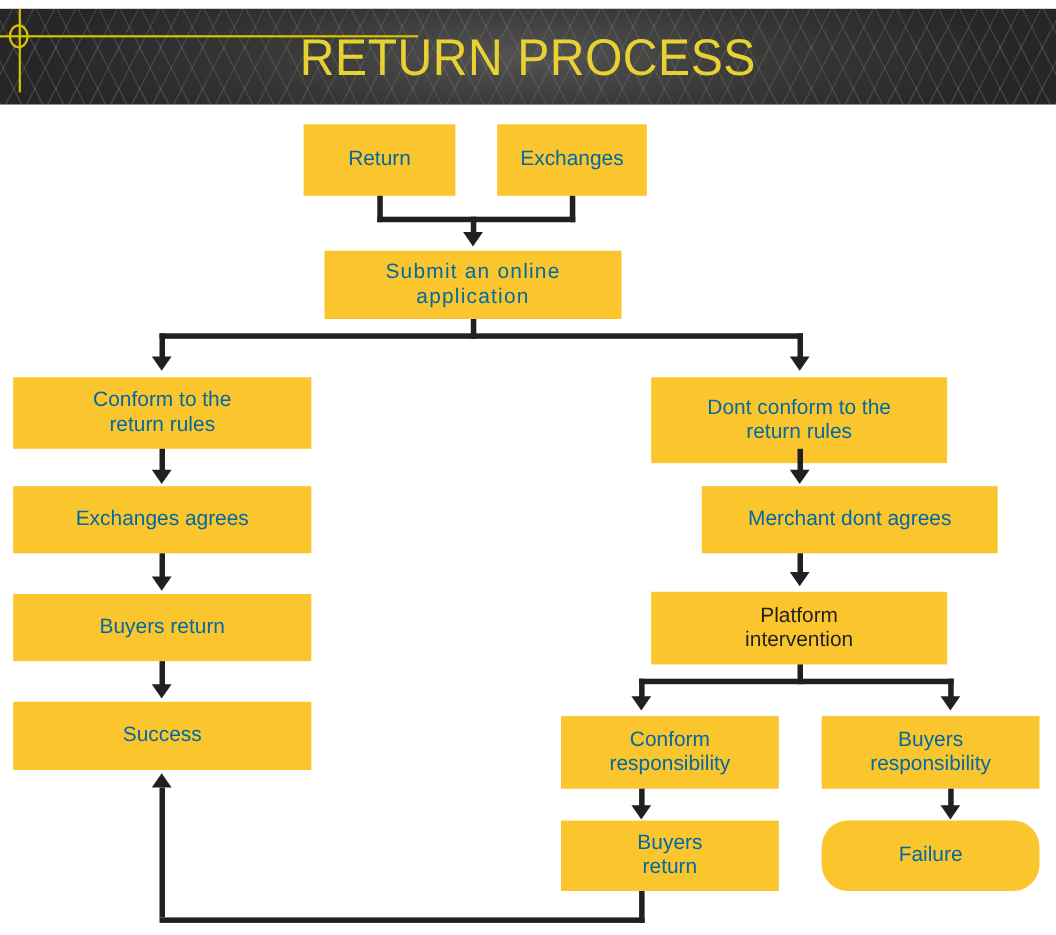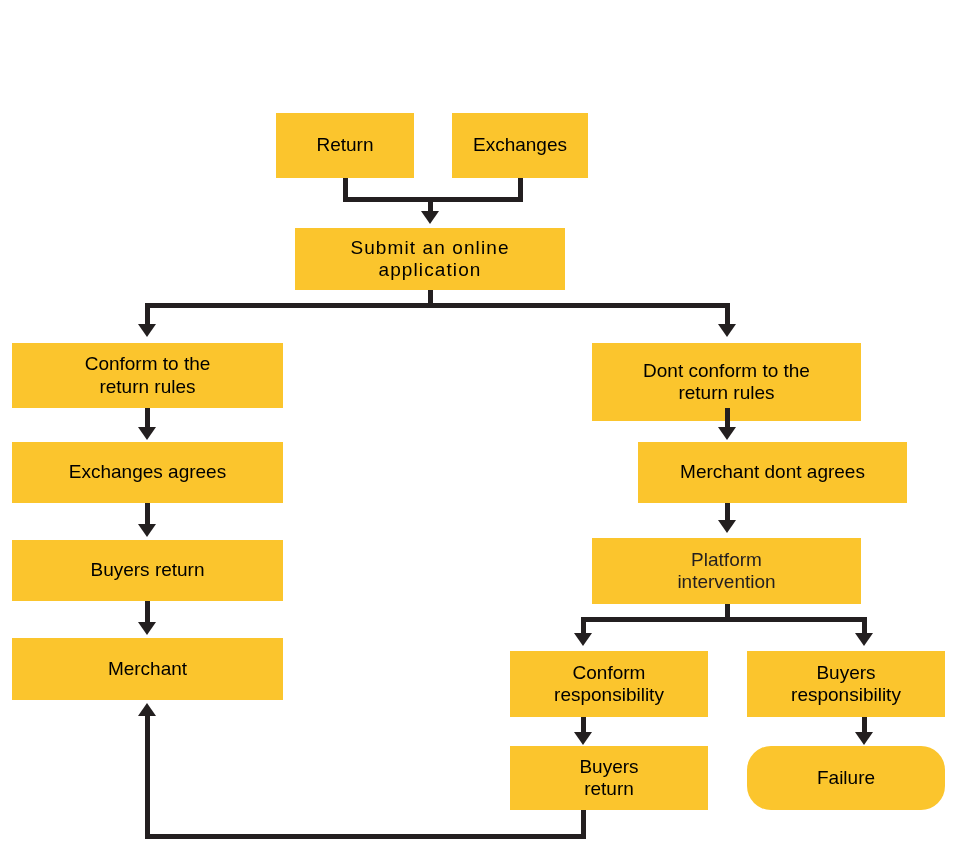--- a/index.html
+++ b/index.html
@@ -88,21 +88,21 @@
     border: 2px solid #D9C400;
     border-radius: 50%;
     box-sizing: border-box;
     background: transparent;
   }
 
   
   .node {
     position: absolute;
     background: #FBC52D;
-    color: #000000;
+    color: #0369a1;
     display: flex;
     align-items: center;
     justify-content: center;
     text-align: center;
     font-size: 19px;
     line-height: 1.18;
     box-sizing: border-box;
     padding: 2px 6px;
     white-space: pre-line;
   }
@@ -132,20 +132,26 @@
     border-left: 9px solid transparent;
     border-right: 9px solid transparent;
     border-bottom: 13px solid #231F20;
   }
 </style>
 </head>
 <body>
 
 <div id="stage">
 
+  <div id="header-band">
+    <div class="ch-h"></div>
+    <div class="ch-v"></div>
+    <div class="ch-o"></div>
+    <div id="header-title"><span>RETURN PROCESS</span></div>
+  </div>
 
   <div class="node" style="left:276px; top:113px; width:138px; height:65px;">Return</div>
 
   <div class="node" style="left:452px; top:113px; width:136px; height:65px;">Exchanges</div>
 
   <div class="node spaced" style="left:295px; top:228px; width:270px; height:62px;">Submit an online
 application</div>
 
   <div class="node" style="left:12px; top:343px; width:271px; height:65px;">Conform to the
 return rules</div>
@@ -155,21 +161,21 @@
 
   <div class="node" style="left:12px; top:442px; width:271px; height:61px;">Exchanges agrees</div>
 
   <div class="node" style="left:592px; top:442px; width:269px; height:61px;margin-left:46px;">Merchant dont agrees</div>
 
   <div class="node" style="left:12px; top:540px; width:271px; height:61px;">Buyers return</div>
 
   <div class="node dark-text" style="left:592px; top:538px; width:269px; height:66px;">Platform
 intervention</div>
 
-  <div class="node" style="left:12px; top:638px; width:271px; height:62px;">Merchant</div>
+  <div class="node" style="left:12px; top:638px; width:271px; height:62px;">Success</div>
 
   <div class="node" style="left:510px; top:651px; width:198px; height:66px;">Conform
 responsibility</div>
 
   <div class="node" style="left:747px; top:651px; width:198px; height:66px;">Buyers
 responsibility</div>
 
   <div class="node" style="left:510px; top:746px; width:198px; height:64px;">Buyers
 return</div>
 

